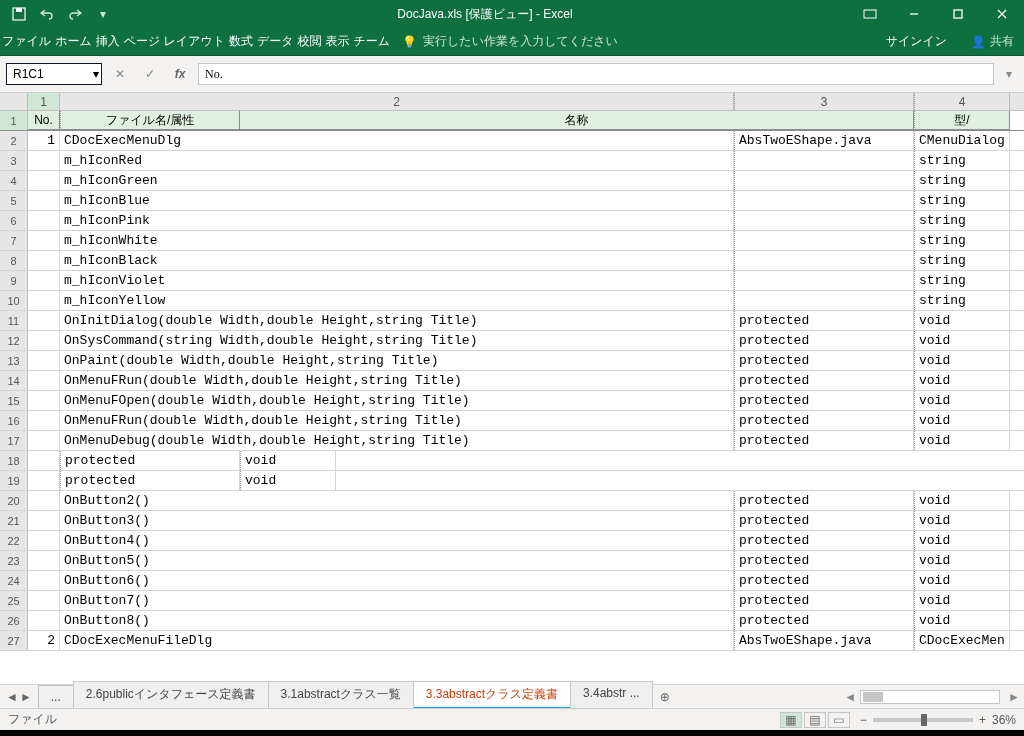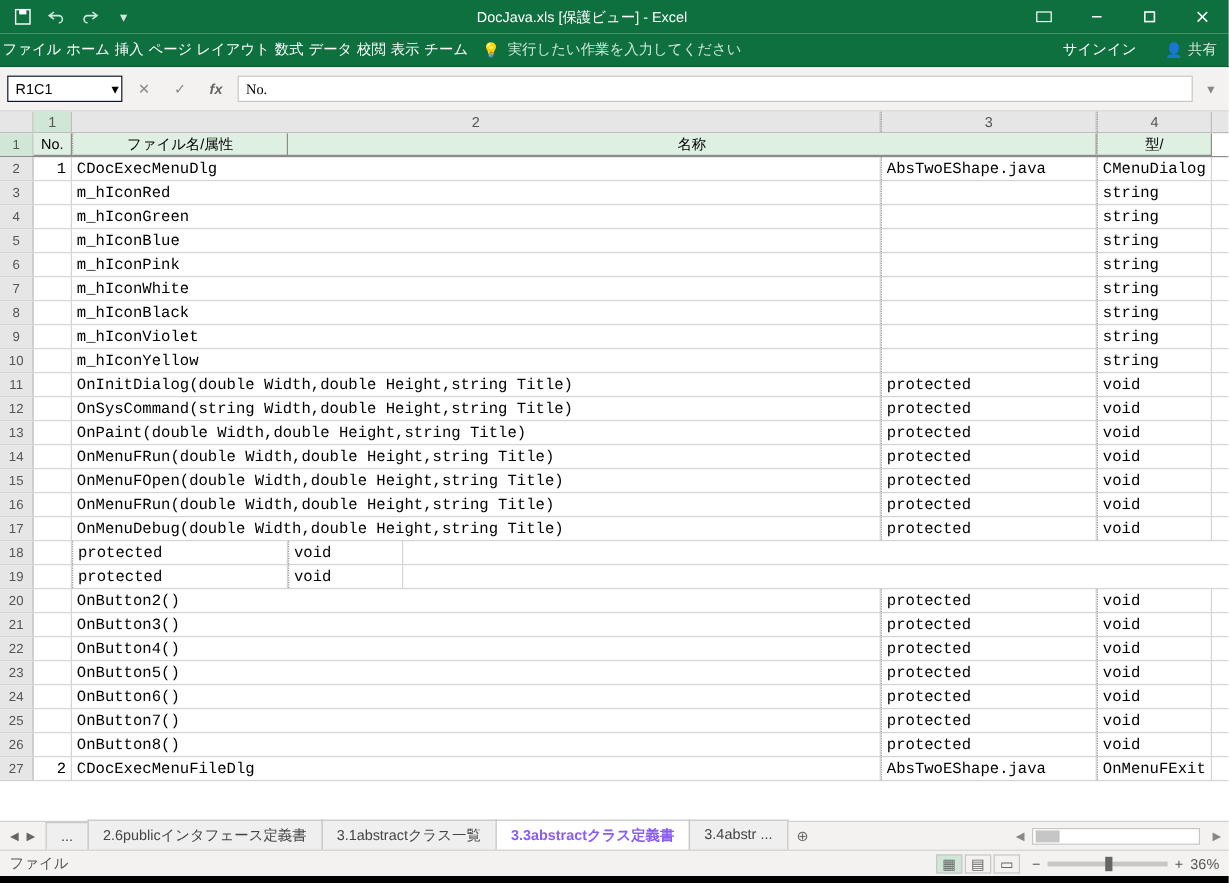--- a/index.html
+++ b/index.html
@@ -41,21 +41,21 @@
 .c4{width:96px}
 .hdr{background:#dff0e3;font-family:"MS Gothic",sans-serif;font-size:12px;justify-content:center;border-right:1px solid #8c8c8c;border-bottom:1px solid #8c8c8c}
 .row.hdrr{border-bottom:1px solid #8c8c8c}
 .row.hdrr .rowhead{background:#d0e7d8}
 .c3,.c4{border-left:1px dotted #999}
 .row:not(.hdrr) .c2,.row:not(.hdrr) .c3,.row:not(.hdrr) .c4{border-right:1px solid #d4d4d4}
 .sheettabs{height:24px;background:#f3f2f1;border-top:1px solid #d0d0d0;display:flex;align-items:center;font-size:11px}
 .stnav{display:flex;gap:2px;padding:0 6px;color:#666}
 .stnav span{cursor:pointer}
 .stab{padding:4px 12px;border:1px solid #c6c6c6;border-bottom:none;background:#efefef;margin-right:-1px;cursor:pointer;color:#444;white-space:nowrap}
-.stab.active{background:#fff;border-bottom:2px solid #0ea5e9;color:#8b5cf6;font-weight:bold}
+.stab.active{background:#fff;border-bottom:5px solid #0ea5e9;color:#c2410c;font-weight:normal}
 .stadd{padding:0 8px;color:#666;cursor:pointer}
 .stspacer{flex:1}
 .hscroll{width:140px;height:14px;border:1px solid #c6c6c6;background:#fff;margin-right:4px;position:relative}
 .hscroll .thumb{position:absolute;left:2px;top:1px;width:20px;height:10px;background:#c6c6c6}
 .statusbar{height:22px;background:#f3f2f1;border-top:1px solid #d0d0d0;display:flex;align-items:center;padding:0 8px;font-size:11px;color:#555}
 .statusbar .sp{flex:1}
 .viewbtns{display:flex;gap:2px;margin-right:10px}
 .vbtn{width:22px;height:16px;border:1px solid #c6c6c6;display:flex;align-items:center;justify-content:center;cursor:pointer;color:#666}
 .vbtn.active{background:#d0e7d8}
 .zoom{display:flex;align-items:center;gap:6px}
@@ -338,21 +338,21 @@
 <div class="cell c1"></div>
 <div class="cell c2">OnButton8()</div>
 <div class="cell c3">protected</div>
 <div class="cell c4">void</div>
 </div>
       <div class="row">
 <div class="rowhead">27</div>
 <div class="cell c1">2</div>
 <div class="cell c2">CDocExecMenuFileDlg</div>
 <div class="cell c3">AbsTwoEShape.java</div>
-<div class="cell c4">OnMenuFExit</div>
+<div class="cell c4">CDocExecMen</div>
 </div>
     </div>
 </div>
 
 <div class="sheettabs">
   <div class="stnav">
     <span>◄</span>
     <span>►</span>
   </div>
   <div class="stab">...</div>

